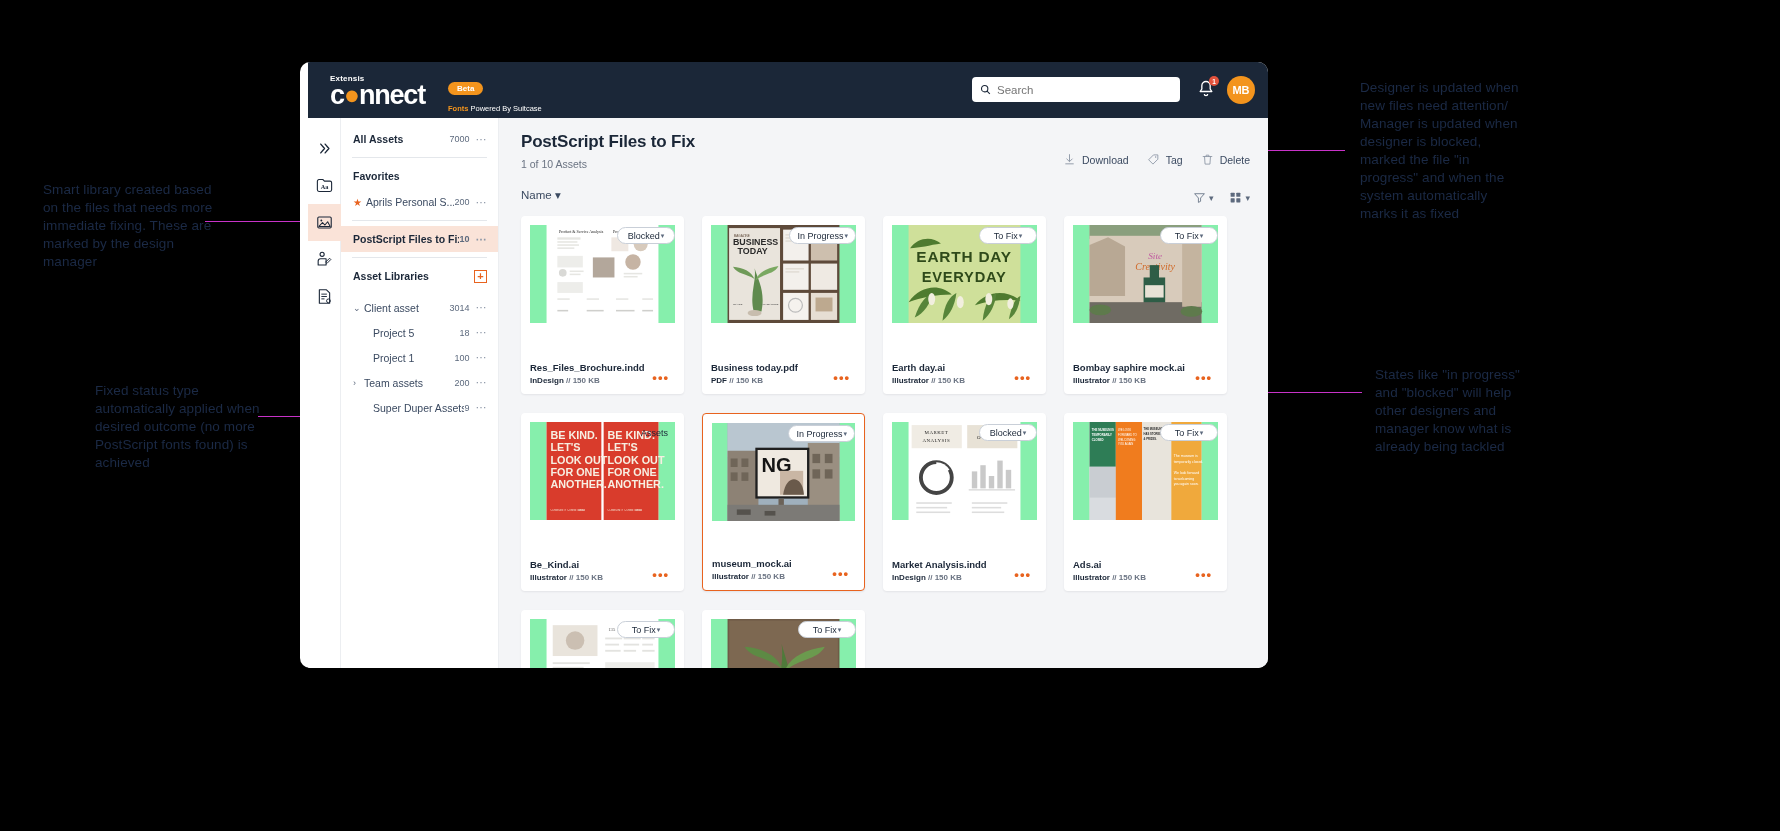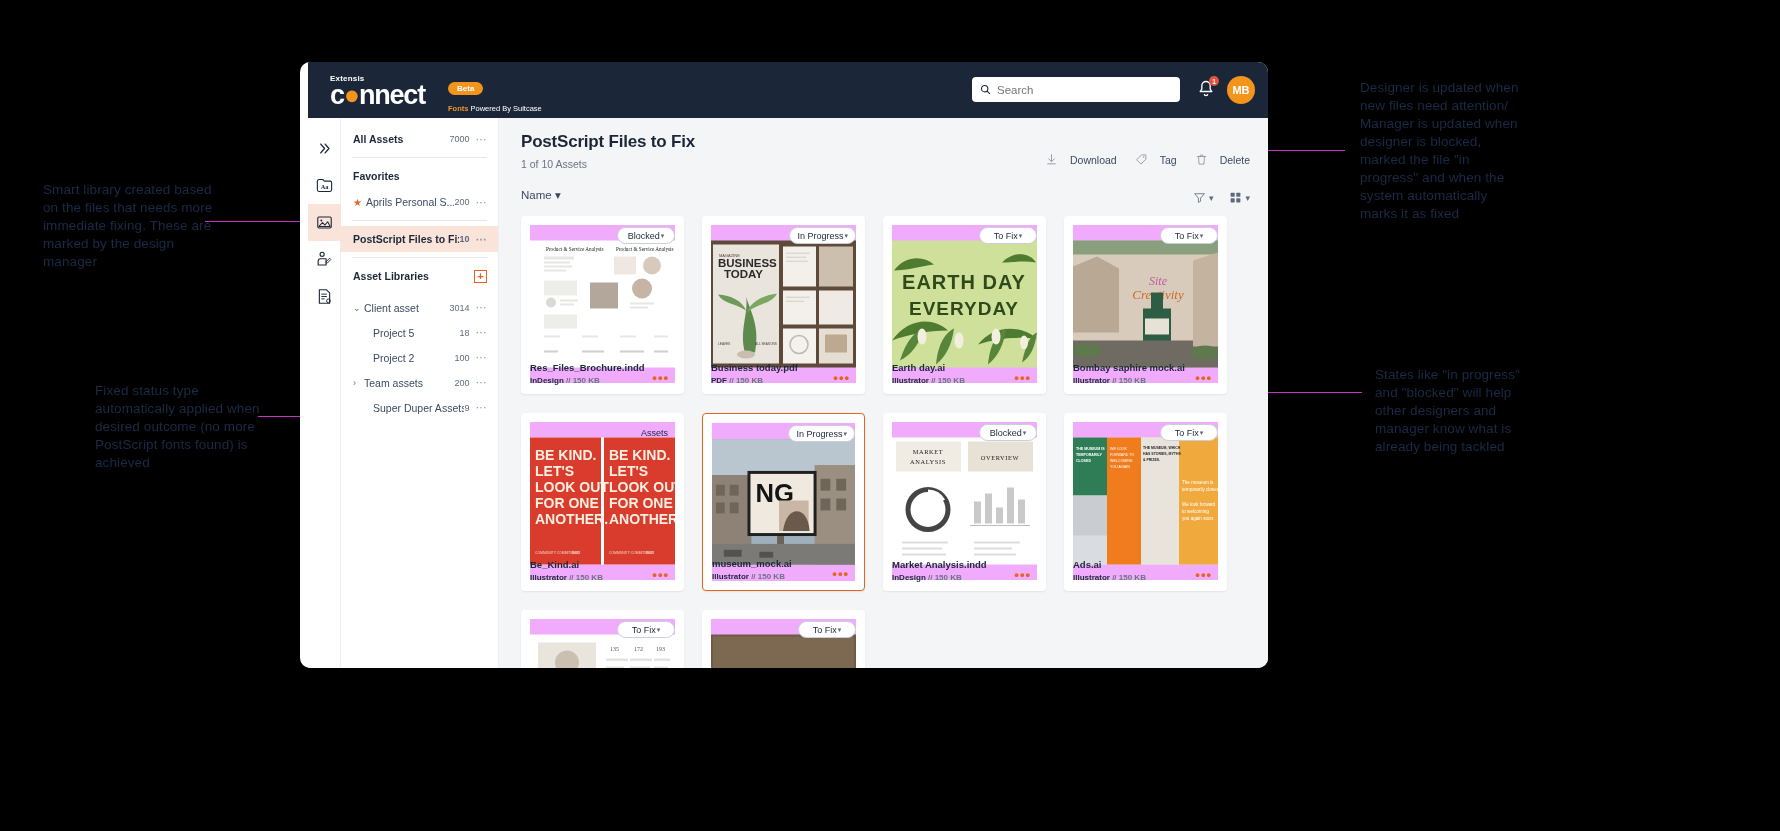--- a/index.html
+++ b/index.html
@@ -151,21 +151,21 @@
     padding: 14px 18px 0 22px; position: relative; overflow: hidden;
   }
   .page-title { font-size: 17px; font-weight: bold; color: #1b2738; letter-spacing: -.2px;}
   .page-sub { font-size: 10.5px; color: #6a7382; margin-top: 6px; }
 
   .toolrow {
     position: absolute; right: 18px; top: 35px;
     display: flex; align-items: center; gap: 18px;
     color: #3b4a61; font-size: 10.5px;
   }
-  .toolrow .titem { display: flex; align-items: center; gap: 12px; }
+  .toolrow .titem { display: flex; align-items: center; gap: 6px; }
 
   .sortrow {
     margin-top: 18px; display: flex; align-items: center;
     position: relative;
   }
   .sortname { font-size: 11.5px; color: #3b4a61; }
   .viewctrls {
     position: absolute; right: 0; top: 3px;
     display: flex; align-items: center; gap: 16px; color: #5d6a7e;
   }
@@ -177,22 +177,22 @@
     gap: 19px 18px;
   }
   .card {
     background: #fff; border-radius: 4px;
     height: 178px; position: relative;
     box-shadow: 0 1px 2px rgba(20,30,50,.08);
     overflow: hidden;
   }
   .card.selected { border: 1.5px solid #e8631f; }
   .thumb {
-    height: 158px; margin: 9px 9px 0 9px;
-    background: #f0abfc; overflow: hidden;
+    height: 98px; margin: 9px 9px 0 9px;
+    background: #86efac; overflow: hidden;
     display: flex; align-items: center; justify-content: center;
     position: relative;
   }
   .badge {
     position: absolute; right: 9px; top: 11px; z-index: 4;
     background: #fff; border: 1px solid #c9cfd8; border-radius: 13px;
     height: 17px; min-width: 58px;
     display: flex; align-items: center; justify-content: center; gap: 1px;
     font-size: 9px; color: #1b2738; padding: 0 7px;
   }
@@ -332,21 +332,21 @@
               <span class="lbl">Client asset</span>
               <span class="cnt">3014</span>
               <span class="dots">⋯</span>
             </div>
             <div class="side-row child" style="height: 25px;">
               <span class="lbl">Project 5</span>
               <span class="cnt">18</span>
               <span class="dots">⋯</span>
             </div>
             <div class="side-row child" style="height: 25px;">
-              <span class="lbl">Project 2</span>
+              <span class="lbl">Project 1</span>
               <span class="cnt">100</span>
               <span class="dots">⋯</span>
             </div>
             <div class="side-row" style="height: 25px;">
               <span class="caret">›</span>
               <span class="lbl">Team assets</span>
               <span class="cnt">200</span>
               <span class="dots">⋯</span>
             </div>
             <div class="side-row child" style="height: 25px;">

